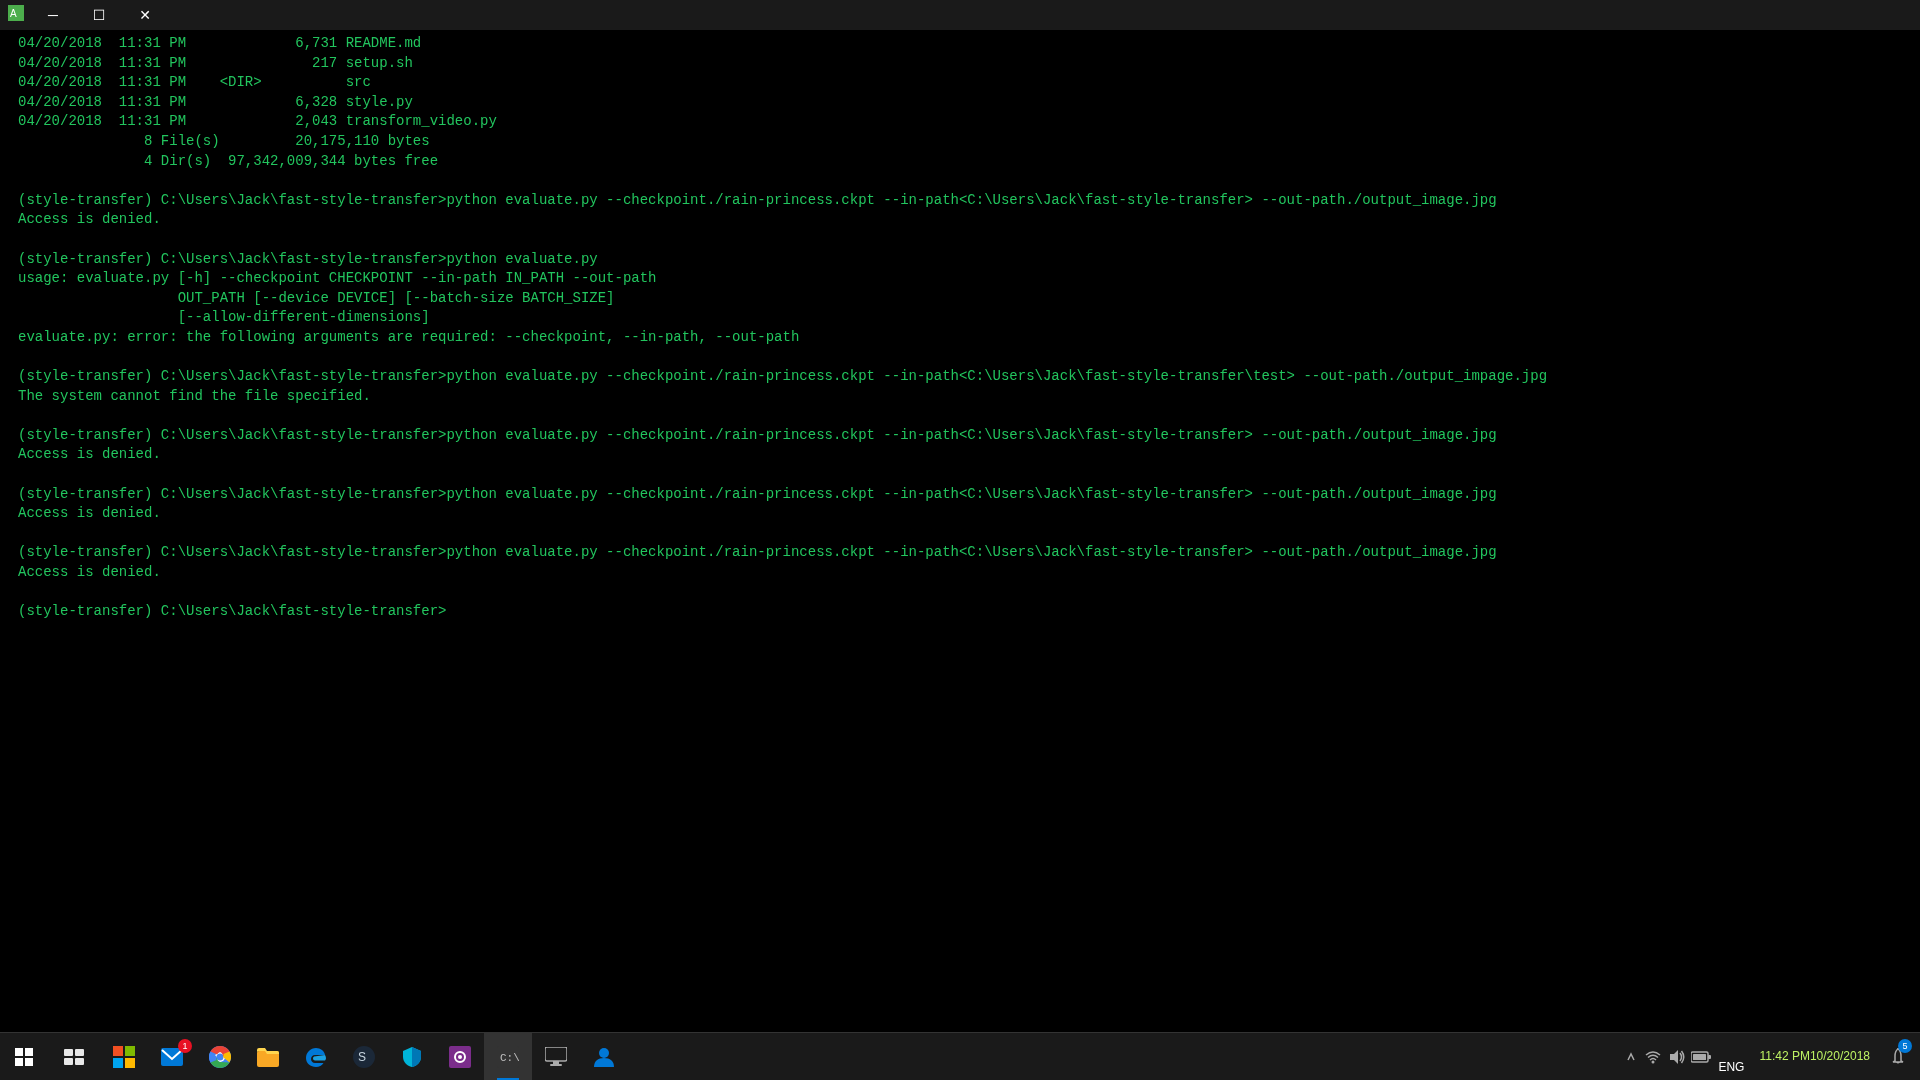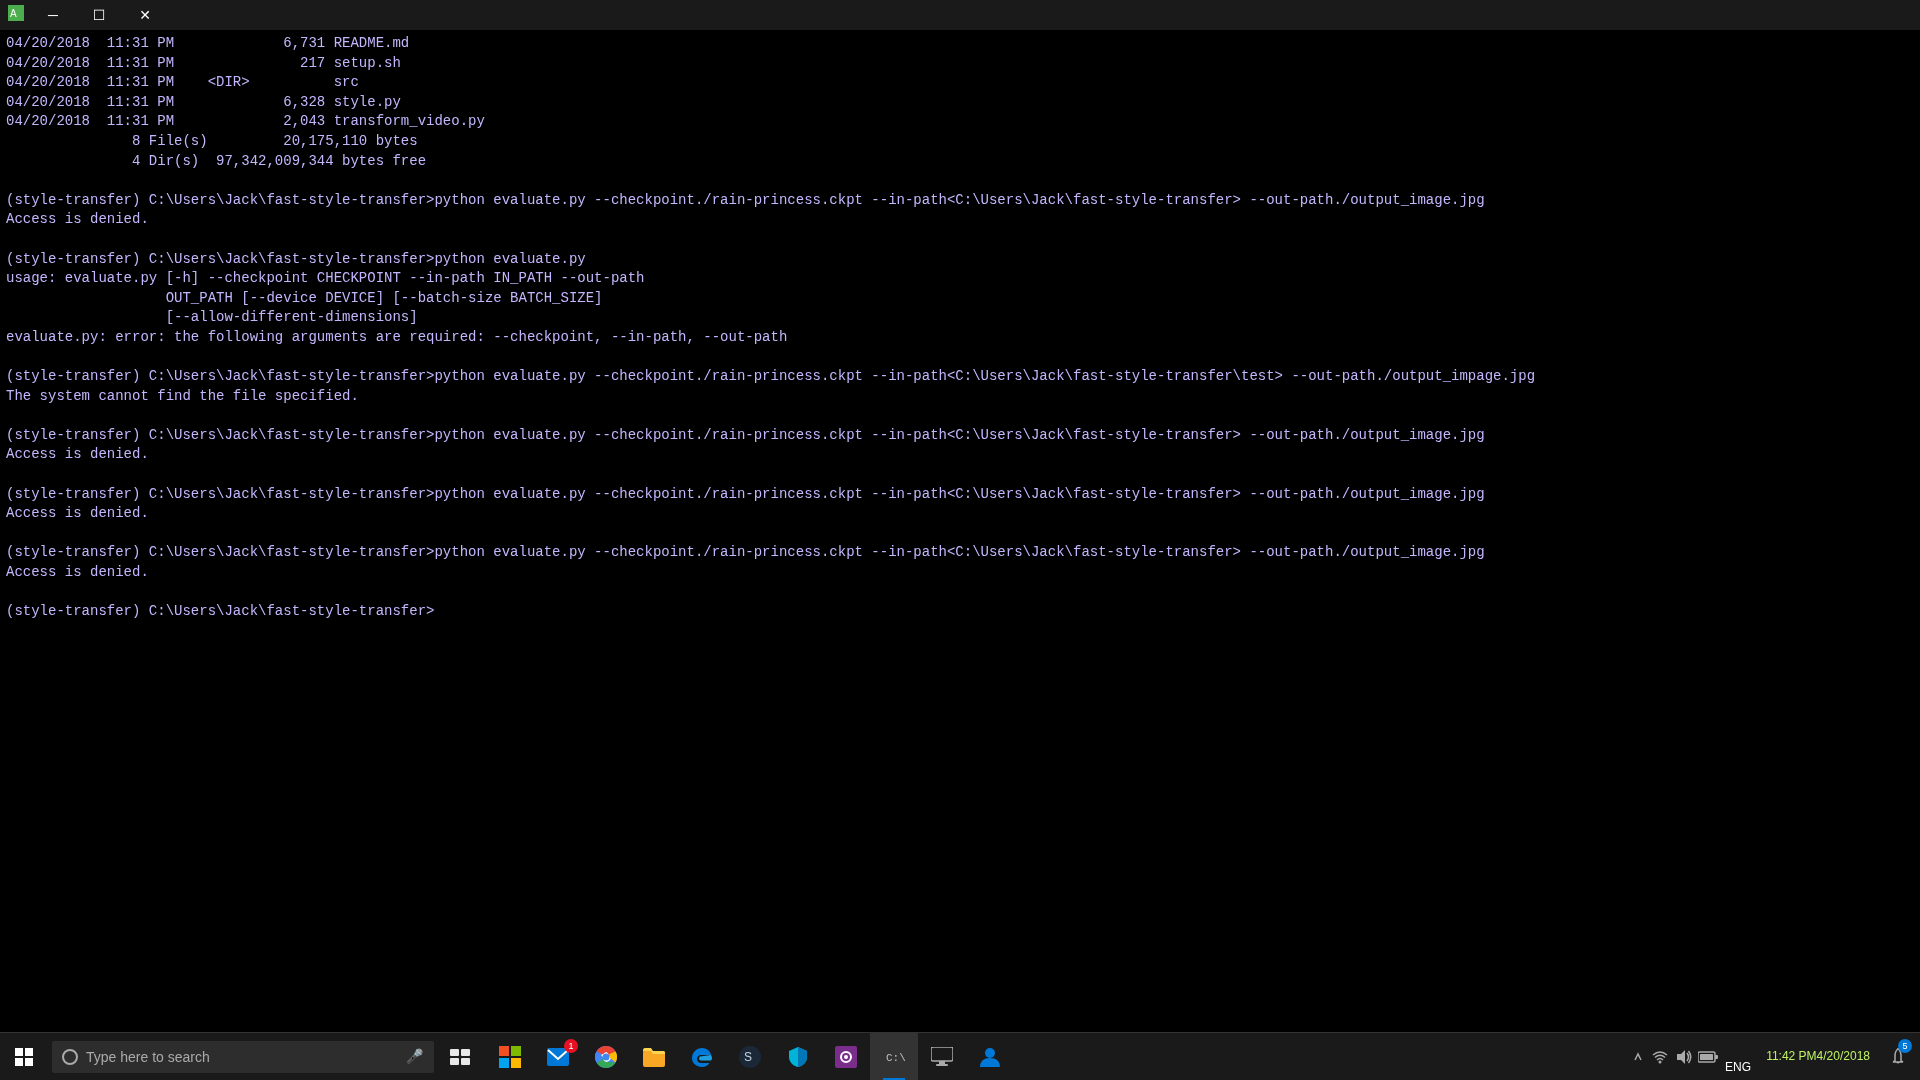--- a/index.html
+++ b/index.html
@@ -35,25 +35,25 @@
       border: none;
       outline: none;
       font-family: Segoe UI, Arial, sans-serif;
     }
 
     
     #terminal {
       width: 100%;
       height: calc(100% - 30px - 48px);
       background: #000;
-      color: #c4b5fd;
+      color: #22c55e;
       font-family: 'Courier New', Courier, monospace;
       font-size: 14px;
       line-height: 1.4;
-      padding: 4px 6px;
+      padding: 4px 18px;
       overflow: hidden;
       white-space: pre;
     }
 
     
     #taskbar {
       position: absolute;
       bottom: 0;
       left: 0;
       width: 100%;
@@ -265,25 +265,20 @@
 
   <div id="start-btn">
     <div class="start-icon">
       <div></div>
         <div></div>
         <div></div>
         <div></div>
     </div>
   </div>
 
-  <div id="search-bar">
-    <div class="search-circle"></div>
-    <span class="search-text">Type here to search</span>
-    <span class="mic-icon">🎤</span>
-  </div>
 
   <div id="taskview-btn">
     <svg width="20" height="16" viewBox="0 0 20 16">
       <rect x="0" y="0" width="9" height="7" rx="1" fill="#fff" opacity="0.9"></rect>
       <rect x="11" y="0" width="9" height="7" rx="1" fill="#fff" opacity="0.9"></rect>
       <rect x="0" y="9" width="9" height="7" rx="1" fill="#fff" opacity="0.9"></rect>
       <rect x="11" y="9" width="9" height="7" rx="1" fill="#fff" opacity="0.9"></rect>
     </svg>
   </div>
 
@@ -408,21 +403,21 @@
         <rect x="0" y="2" width="17" height="10" rx="1.5" fill="none" stroke="#aaa" stroke-width="1.5"></rect>
         <rect x="17" y="5" width="3" height="4" rx="1" fill="#aaa"></rect>
         <rect x="2" y="4" width="13" height="6" rx="0.5" fill="#aaa"></rect>
       </svg>
     </div>
 
     <div class="tray-lang">ENG</div>
 
     <div id="clock">
       <span>11:42 PM</span>
-      <span>4/20/2018</span>
+      <span>10/20/2018</span>
     </div>
 
     <div id="notification-btn">
       <svg width="16" height="18" viewBox="0 0 16 18">
         <path d="M8 1 C8 1 5 3 5 8 L5 13 L3 14 L13 14 L11 13 L11 8 C11 3 8 1 8 1 Z" fill="none" stroke="#aaa" stroke-width="1.5"></path>
         <line x1="8" y1="0" x2="8" y2="2" stroke="#aaa" stroke-width="1.5"></line>
         <path d="M6 14 Q8 17 10 14 Z" fill="#aaa"></path>
       </svg>
       <span class="notif-badge">5</span>
     </div>

